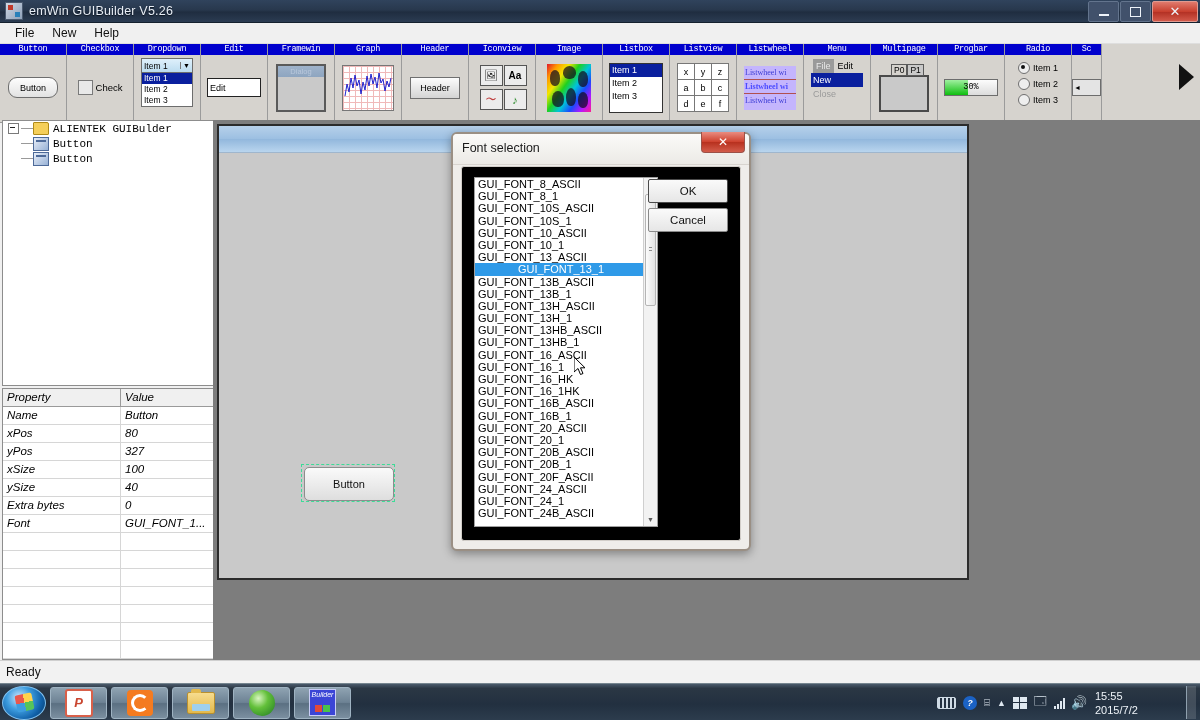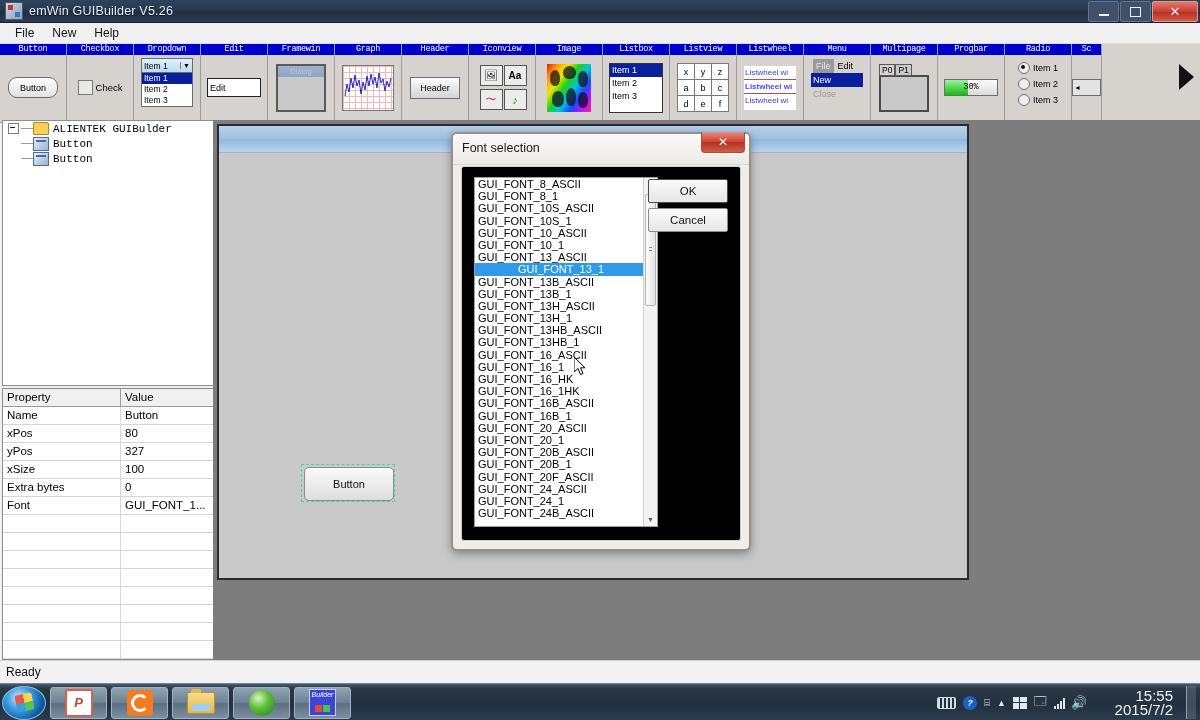--- a/index.html
+++ b/index.html
@@ -90,36 +90,36 @@
     background:linear-gradient(125deg,#e2152a,#ff9a00,#f2e600,#1fd11f,#00c4d8,#1b49ff,#b516ff,#ff1d8e);}
   .w-img i{position:absolute;border-radius:50% 50% 45% 45%;background:rgba(20,10,30,.72);}
 
   .w-lbx{width:52px;height:48px;border:1px solid #333;background:#fff;}
   .w-lbx .li{font-size:9px;padding-left:2px;height:13px;line-height:13px;}
   .w-lbx .li.sel{background:#0a1f9e;color:#fff;}
 
   .w-lvw{border-collapse:collapse;}
   .w-lvw td{border:1px solid #777;width:14px;height:13px;text-align:center;font-size:9px;background:#fff;}
 
-  .w-lwh{width:52px;height:44px;background:#ffffff;position:relative;overflow:hidden;}
+  .w-lwh{width:52px;height:44px;background:#c4b5fd;position:relative;overflow:hidden;font-family:Liberation Serif, serif;}
   .w-lwh .r{font-size:8px;color:#3b3bd4;height:13px;line-height:13px;padding-left:1px;white-space:nowrap;}
   .w-lwh .r.mid{color:#4a4aff;font-weight:bold;border-top:1px solid #b05050;border-bottom:1px solid #b05050;}
 
   .w-menu{width:52px;}
   .w-menu .row{font-size:9px;height:14px;line-height:14px;padding-left:2px;}
   .w-menu .top{display:flex;gap:4px;}
   .w-menu .fl{background:#9a9a9a;color:#e8e8e8;padding:0 3px;}
   .w-menu .nw{background:#0a1f9e;color:#fff;padding-left:2px;}
   .w-menu .cl{color:#9a9a9a;padding-left:2px;}
 
   .w-med{width:48px;height:50px;border:1px solid #222;background:#fff;font-size:9px;
     line-height:12px;padding-left:2px;}
 
   .w-mpg{width:50px;height:48px;position:relative;}
-  .w-mpg .tabs{display:flex;font-size:8.5px;}
+  .w-mpg .tabs{display:flex;font-size:8.5px;margin-left:12px;}
   .w-mpg .tb{border:1px solid #5a5a5a;padding:0 2px;background:#d6d3ce;}
   .w-mpg .tb.act{background:#c9c9c9;}
   .w-mpg .pane{height:33px;border:2px solid #4a4a4a;background:#c9c9c9;margin-top:-1px;}
 
   .w-prg{width:52px;height:15px;border:1px solid #6d6d6d;
     background:linear-gradient(180deg,#fcfcfc,#dcdcdc);position:relative;overflow:hidden;}
   .w-prg .fill{position:absolute;left:0;top:0;bottom:0;width:45%;
     background:linear-gradient(180deg,#9ff09f,#0fbe0f);}
   .w-prg .pct{position:absolute;inset:0;text-align:center;line-height:15px;font-size:8.5px;
     font-family:"Liberation Mono",monospace;}
@@ -143,21 +143,21 @@
   .tbox{width:9px;height:9px;border:1px solid #7a7a7a;background:#fff;margin-left:5px;margin-right:2px;
     position:relative;flex:none;}
   .tbox:after{content:"";position:absolute;left:1px;top:3px;width:5px;height:1px;background:#222;}
   .tline{width:12px;height:1px;background:#9a9a9a;flex:none;}
   .folder{width:14px;height:11px;background:#f5cf5a;border:1px solid #b08a18;flex:none;margin-right:4px;border-radius:1px 2px 1px 1px;}
   .wicon{width:14px;height:12px;flex:none;margin-right:4px;position:relative;
     background:linear-gradient(135deg,#e8eef8,#98b2d6);border:1px solid #4d6a99;}
   .wicon:after{content:"";position:absolute;left:2px;top:2px;right:2px;height:2px;background:#4d6a99;}
   .indent{width:18px;flex:none;}
 
-  .proptbl{position:absolute;left:2px;top:268px;right:0;bottom:0;background:#fff;border:1px solid #8d8d8d;overflow:hidden;}
+  .proptbl{position:absolute;left:2px;top:268px;right:0;bottom:0;background:#fff;border:1px solid #8d8d8d;overflow:hidden;font-style:italic;}
   .prow{display:flex;height:17px;border-bottom:1px solid #d6d6d6;font-size:11.5px;}
   .prow.head{background:#f0f0f0;border-bottom:1px solid #9a9a9a;font-weight:normal;}
   .pc1{width:118px;padding-left:4px;line-height:17px;border-right:1px solid #d6d6d6;box-sizing:border-box;overflow:hidden;white-space:nowrap;}
   .pc2{flex:1;padding-left:4px;line-height:17px;overflow:hidden;white-space:nowrap;}
   .prow.head .pc1,.prow.head .pc2{border-right-color:#9a9a9a;}
 
   
   .designwrap{position:absolute;left:213px;top:120px;right:0;bottom:23px;background:#7d7d7d;}
   .canvas{position:absolute;left:4px;top:4px;width:748px;height:452px;
     background:#c9c9c9;border:2px solid #2b2b2b;}
@@ -239,21 +239,21 @@
   .ic-grn{width:26px;height:26px;border-radius:50%;
     background:radial-gradient(circle at 36% 32%,#d9f5c2 0%,#63c03a 40%,#1f7a22 100%);}
   .ic-bld{width:25px;height:25px;background:#3b45d6;border:1px solid #c9cdf7;position:relative;
     display:flex;align-items:flex-start;justify-content:center;}
   .ic-bld span{font-size:7px;color:#fff;line-height:9px;}
   .ic-bld:after{content:"";position:absolute;left:5px;bottom:3px;width:7px;height:7px;background:#e04a3a;}
   .ic-bld:before{content:"";position:absolute;right:5px;bottom:3px;width:7px;height:7px;background:#49c24a;z-index:1;}
 
   .tray{margin-left:auto;display:flex;align-items:center;gap:7px;padding-right:4px;}
   .tray .ti{color:#dfe8f0;font-size:12px;display:flex;align-items:center;}
-  .clock{width:78px;text-align:right;color:#eef3f8;font-size:15px;line-height:14px;padding-right:2px;}
+  .clock{width:78px;text-align:left;color:#eef3f8;font-size:11px;line-height:14px;padding-right:2px;}
   .showdesk{width:9px;height:33px;margin-left:4px;background:rgba(255,255,255,.14);border-left:1px solid #8fa0ae;}
 
   .kbd{width:17px;height:10px;border:1px solid #cfdbe5;border-radius:2px;
     background:repeating-linear-gradient(90deg,#cfdbe5 0 2px,transparent 2px 4px);}
   .helpo{width:14px;height:14px;border-radius:50%;background:#1b62c4;color:#fff;font-size:9px;
     display:flex;align-items:center;justify-content:center;font-weight:bold;}
   .winflag{width:14px;height:12px;display:grid;grid-template-columns:1fr 1fr;grid-gap:1px;}
   .winflag i{background:#dfe8f0;}
   .netbars{display:flex;align-items:flex-end;gap:1px;height:12px;}
   .netbars i{width:2px;background:#dfe8f0;}
@@ -535,20 +535,24 @@
           <div class="pc1">xPos</div>
           <div class="pc2">80</div>
         </div>
         <div class="prow">
           <div class="pc1">yPos</div>
           <div class="pc2">327</div>
         </div>
         <div class="prow">
           <div class="pc1">xSize</div>
           <div class="pc2">100</div>
+        </div>
+        <div class="prow">
+          <div class="pc1">ySize</div>
+          <div class="pc2">40</div>
         </div>
         <div class="prow">
           <div class="pc1">Extra bytes</div>
           <div class="pc2">0</div>
         </div>
         <div class="prow">
           <div class="pc1">Font</div>
           <div class="pc2">GUI_FONT_1...</div>
         </div>
         <div class="prow">

